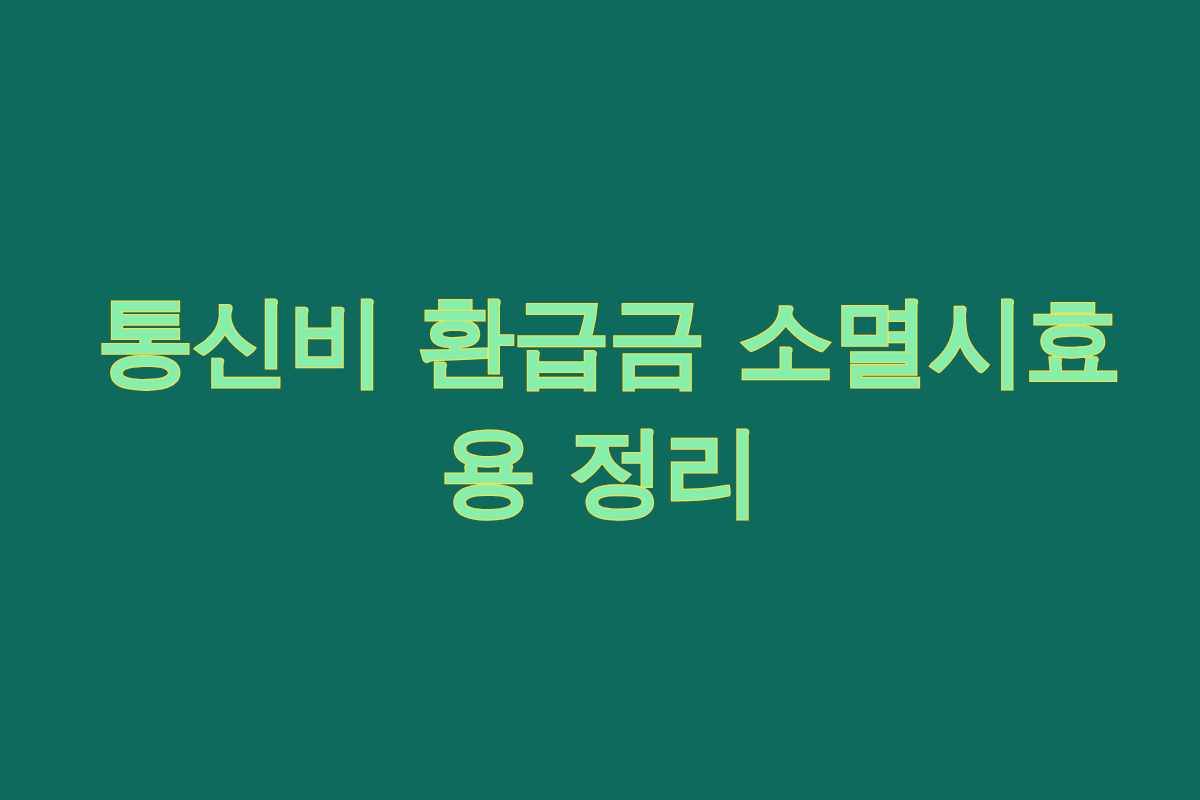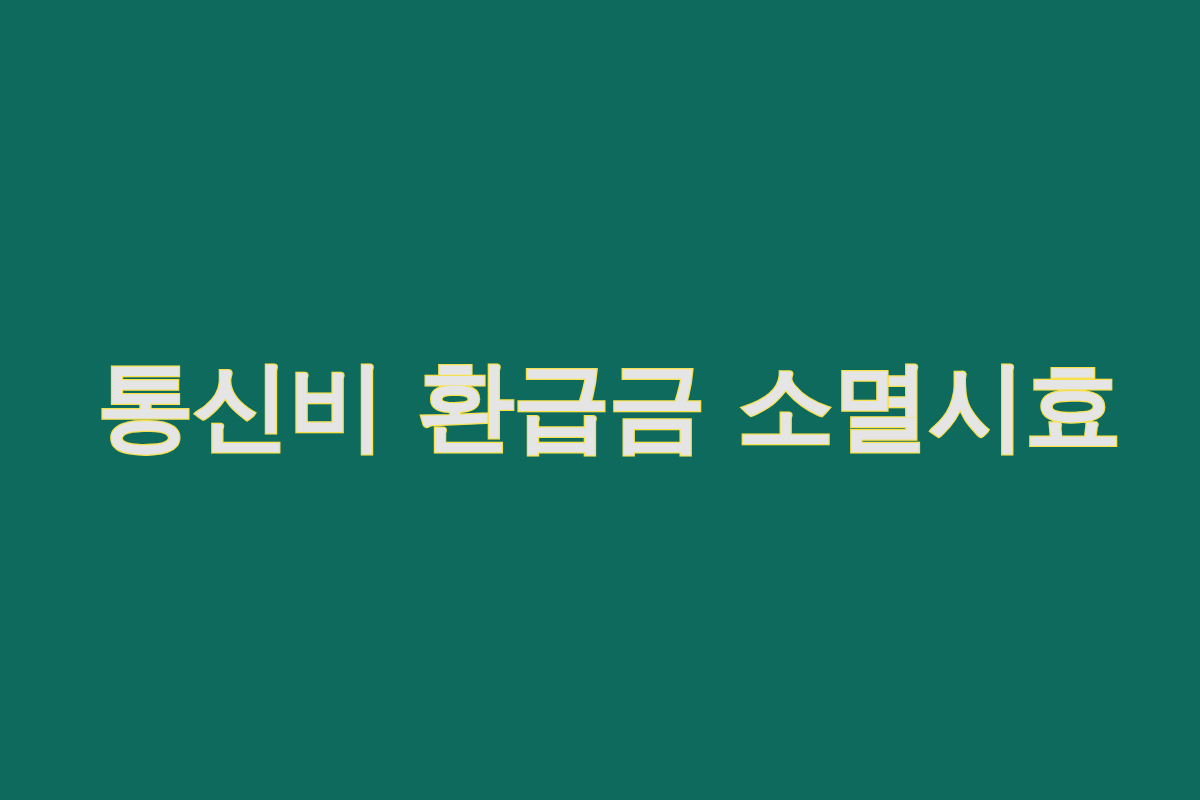--- a/index.html
+++ b/index.html
@@ -63,18 +63,19 @@
     white-space: nowrap;
   }
 </style>
 </head>
 <body>
 
 <div class="thumbnail-card" style="background-color: rgb(15, 106, 94);">
 
   <div class="title-block">
 
-    <h1 class="headline" style="color: #e5e5e5; -webkit-text-stroke: 2.5px rgb(247, 224, 76);">
+    <h1 class="headline" style="color: #86efac; -webkit-text-stroke: 2.5px rgb(247, 224, 76);">
       <span class="line line-1">통신비 환급금 소멸시효</span>
+      <span class="line line-3">용 정리</span>
     </h1>
 
   </div>
 </div>
 
 </body></html>

